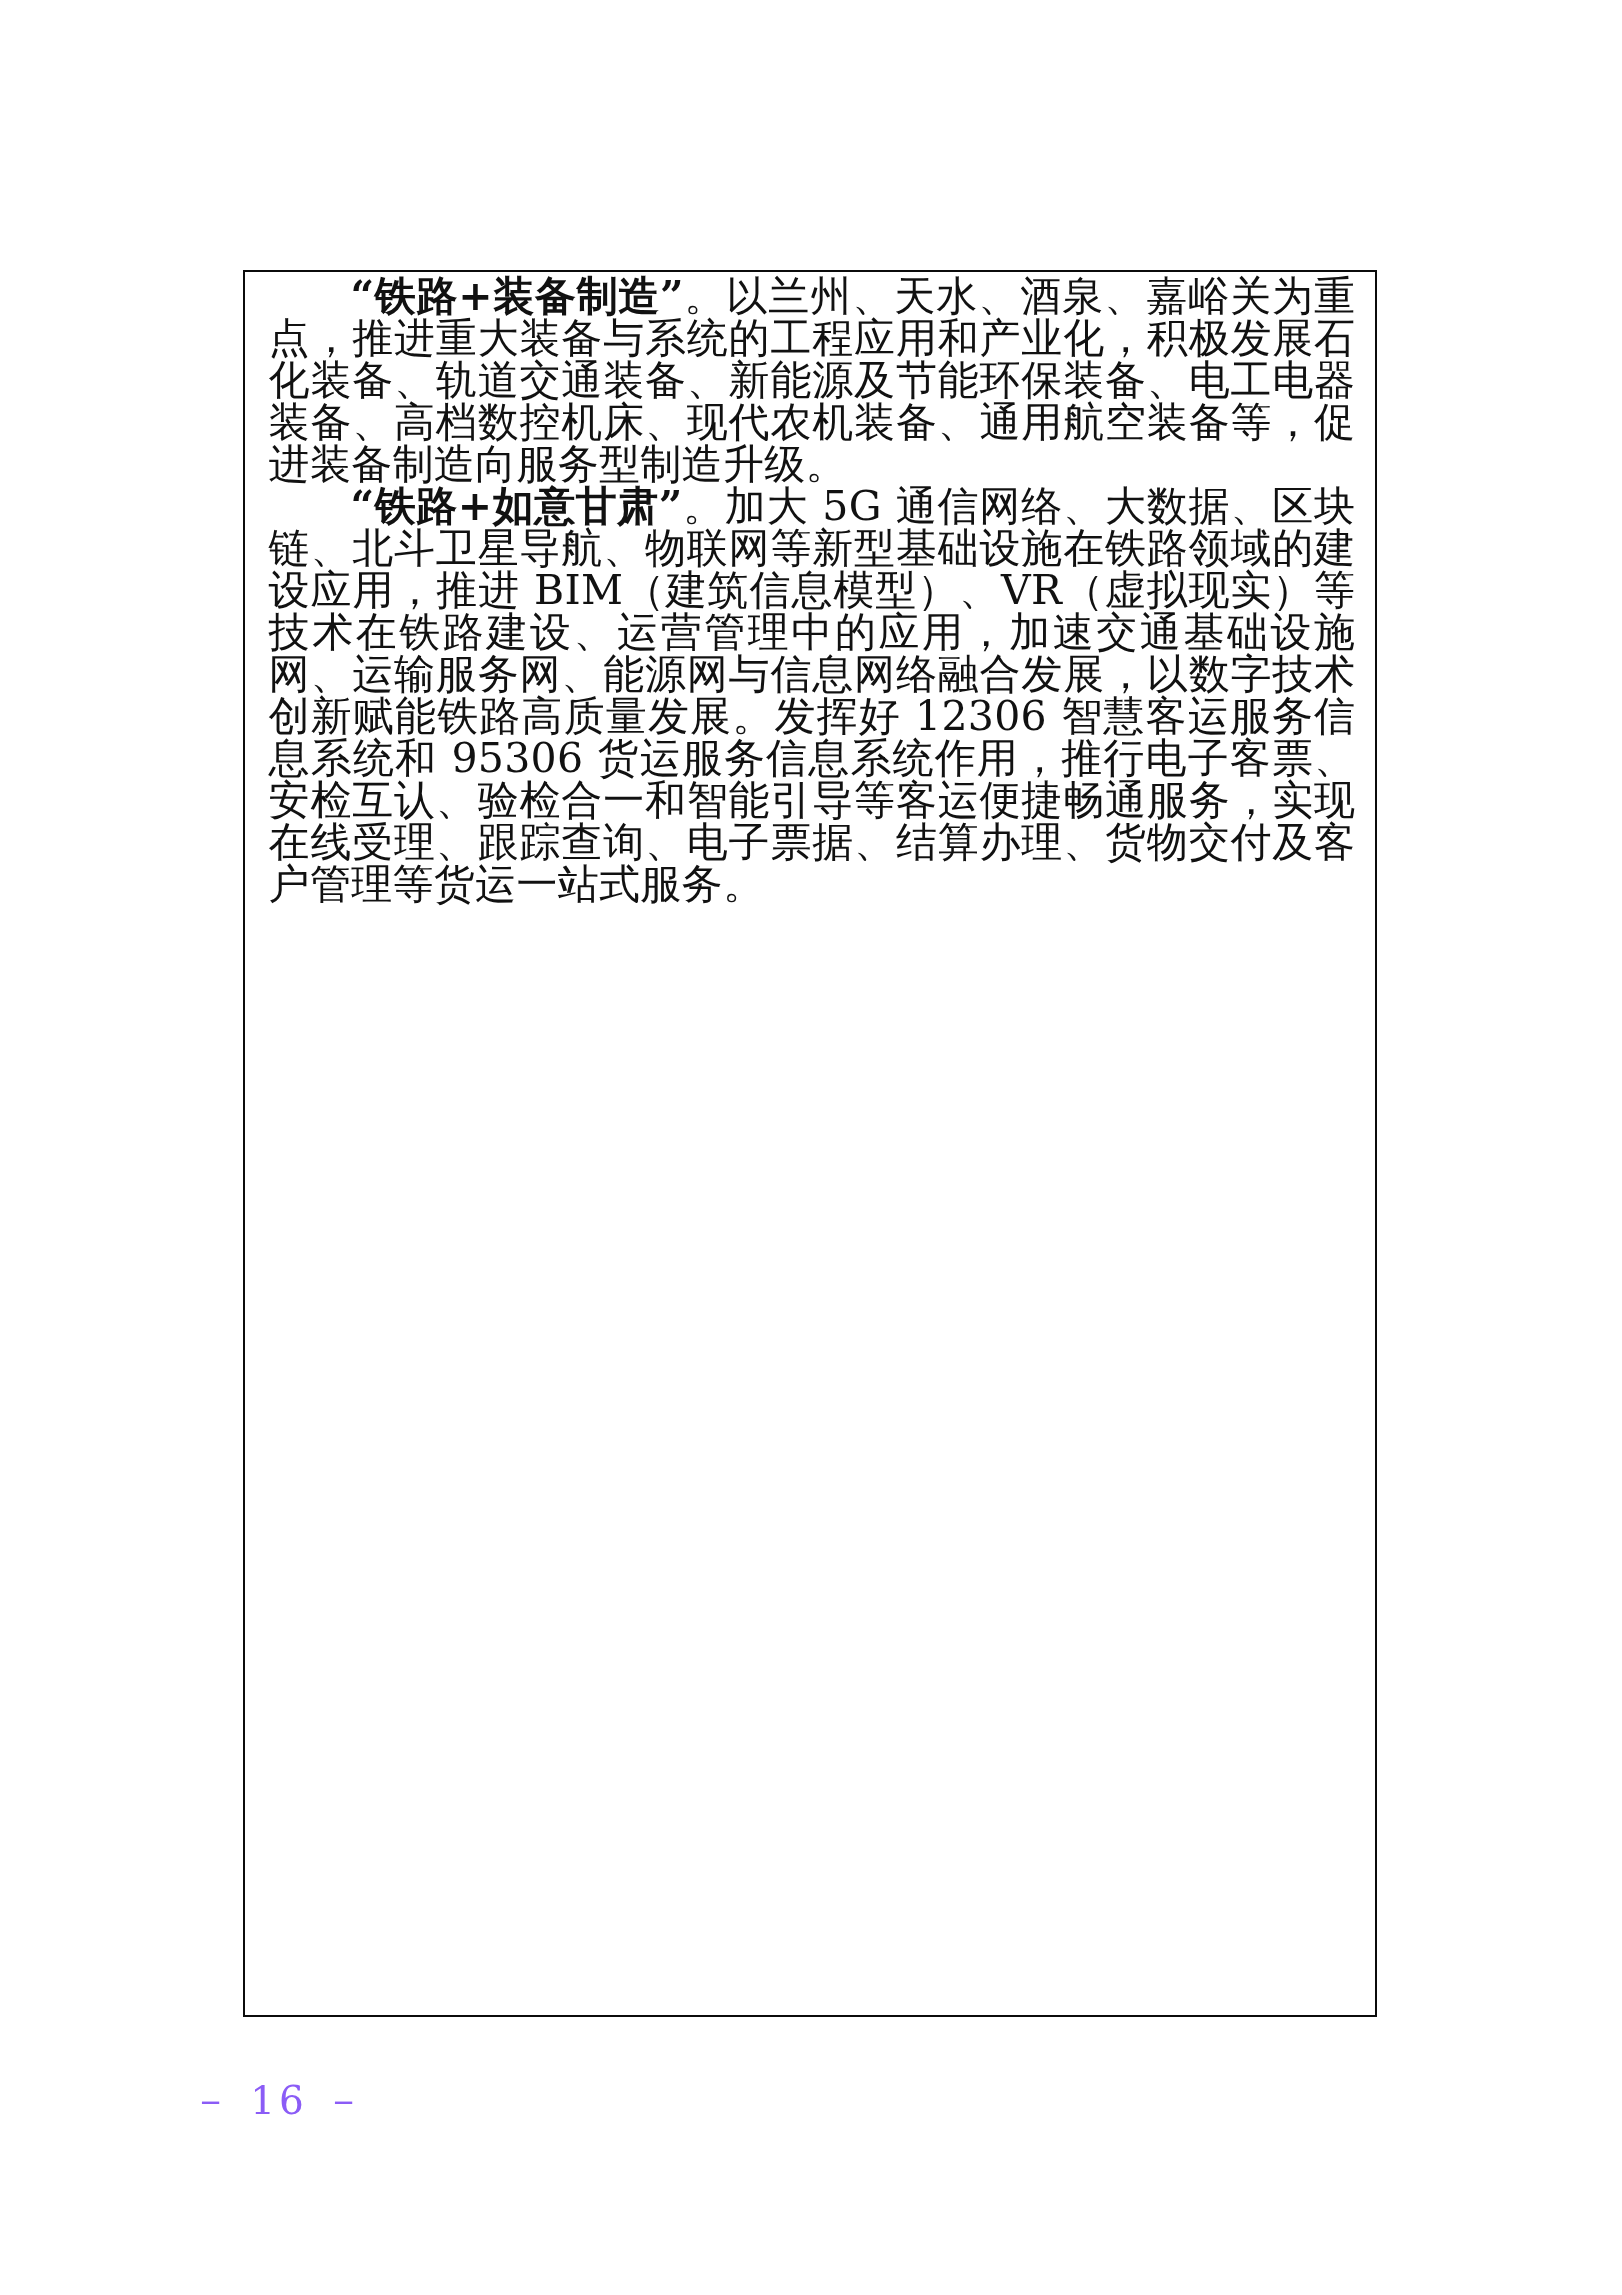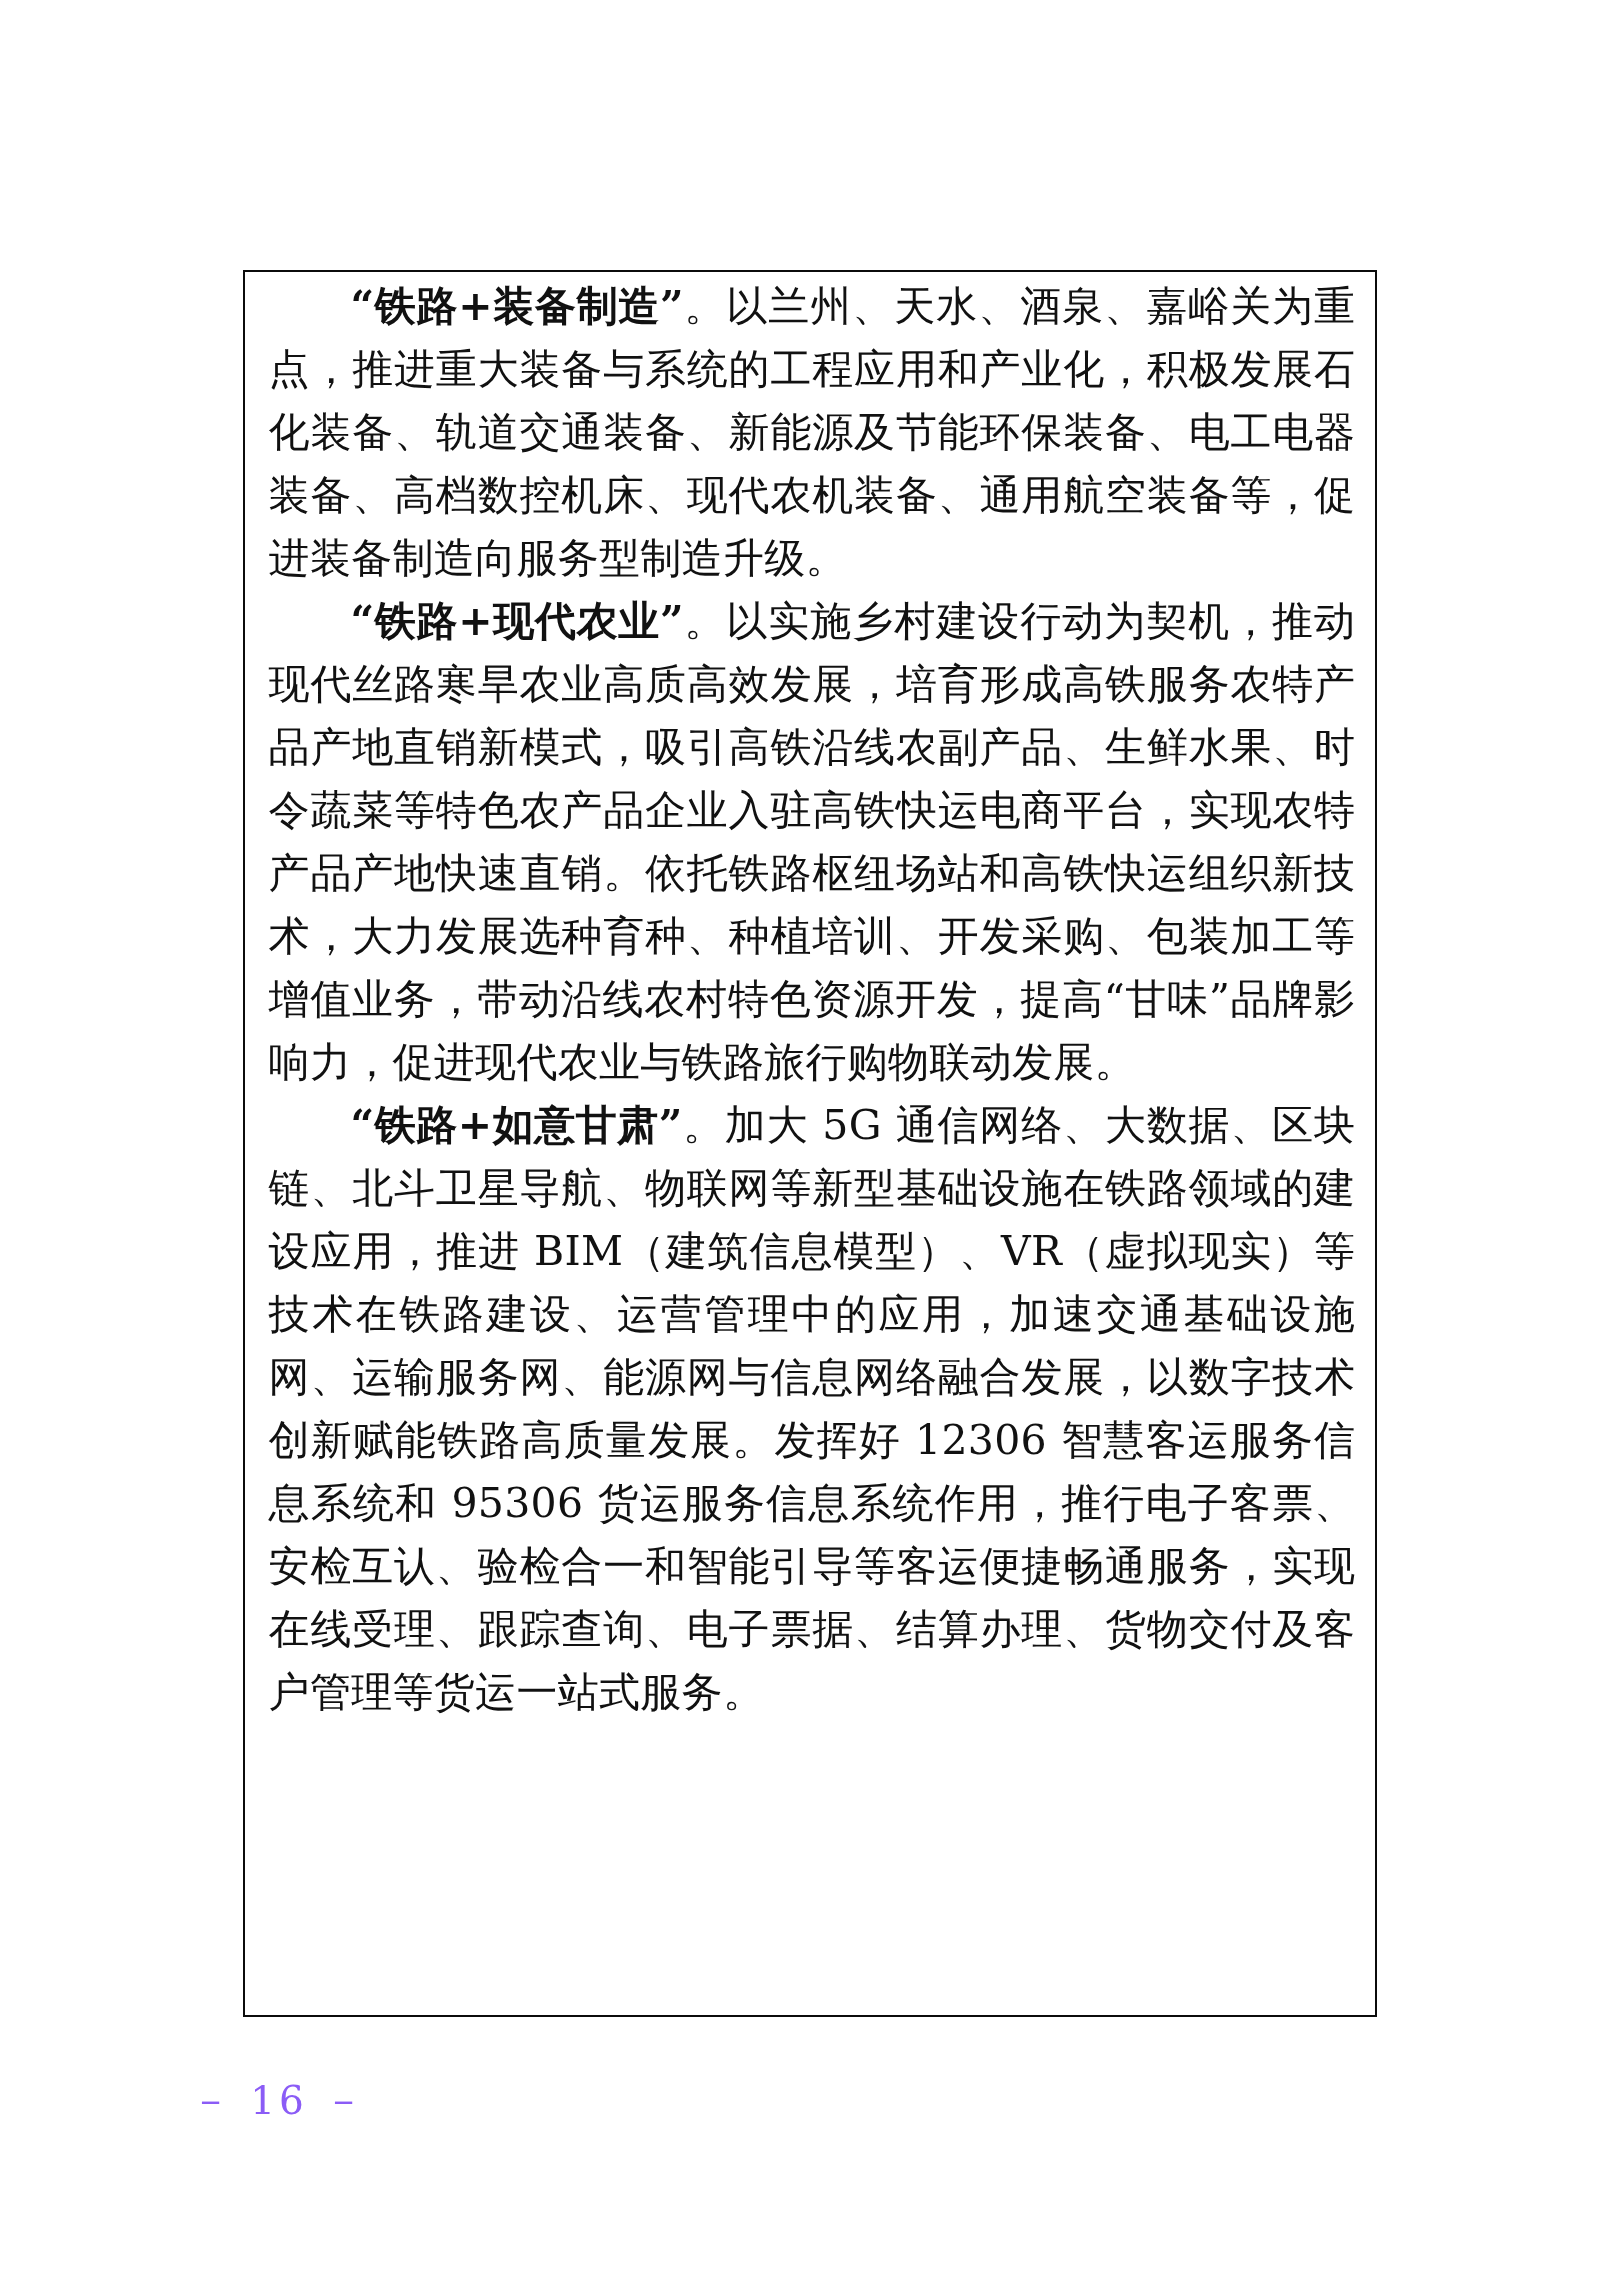--- a/index.html
+++ b/index.html
@@ -36,21 +36,21 @@
     padding: 2.6px 19.6px 0 23.6px;
     box-sizing: border-box;
   }
 
   
   .para {
     margin: 0;
     padding: 0;
     text-indent: 2em;
     font-size: 41px;
-    line-height: 63px;
+    line-height: 42px;
     color: #111111;
     text-align: justify;
     text-justify: inter-ideograph;
     letter-spacing: 0.3px;
     font-family: "DejaVu Serif", "Liberation Serif", serif;
     font-weight: 400;
     -webkit-font-smoothing: none;
   }
   .para + .para { margin-top: 0; }
 
@@ -83,21 +83,20 @@
 </head>
 <body>
 
 <div class="page">
 
   <div class="content-frame">
     <div class="content-inner">
 
       <p class="para"><span class="lead">“铁路+装备制造”</span><span>。以兰州、天水、酒泉、嘉峪关为重点，推进重大装备与系统的工程应用和产业化，积极发展石化装备、轨道交通装备、新能源及节能环保装备、电工电器装备、高档数控机床、现代农机装备、通用航空装备等，促进装备制造向服务型制造升级。</span></p>
 
-      <p class="para"><span class="lead">“铁路+现代农业”</span><span>。以实施乡村建设行动为契机，推动现代丝路寒旱农业高质高效发展，培育形成高铁服务农特产品产地直销新模式，吸引高铁沿线农副产品、生鲜水果、时令蔬菜等特色农产品企业入驻高铁快运电商平台，实现农特产品产地快速直销。依托铁路枢纽场站和高铁快运组织新技术，大力发展选种育种、种植培训、开发采购、包装加工等增值业务，带动沿线农村特色资源开发，提高“甘味”品牌影响力，促进现代农业与铁路旅行购物联动发展。</span></p>
 
 
       <p class="para"><span class="lead">“铁路+如意甘肃”</span><span>。加大 5G 通信网络、大数据、区块链、北斗卫星导航、物联网等新型基础设施在铁路领域的建设应用，推进 BIM（建筑信息模型）、VR（虚拟现实）等技术在铁路建设、运营管理中的应用，加速交通基础设施网、运输服务网、能源网与信息网络融合发展，以数字技术创新赋能铁路高质量发展。发挥好 12306 智慧客运服务信息系统和 95306 货运服务信息系统作用，推行电子客票、安检互认、验检合一和智能引导等客运便捷畅通服务，实现在线受理、跟踪查询、电子票据、结算办理、货物交付及客户管理等货运一站式服务。</span></p>
 
     </div>
   </div>
 
   <div class="page-number">－ 16 －</div>
 
   <div class="scan-tint"></div>

